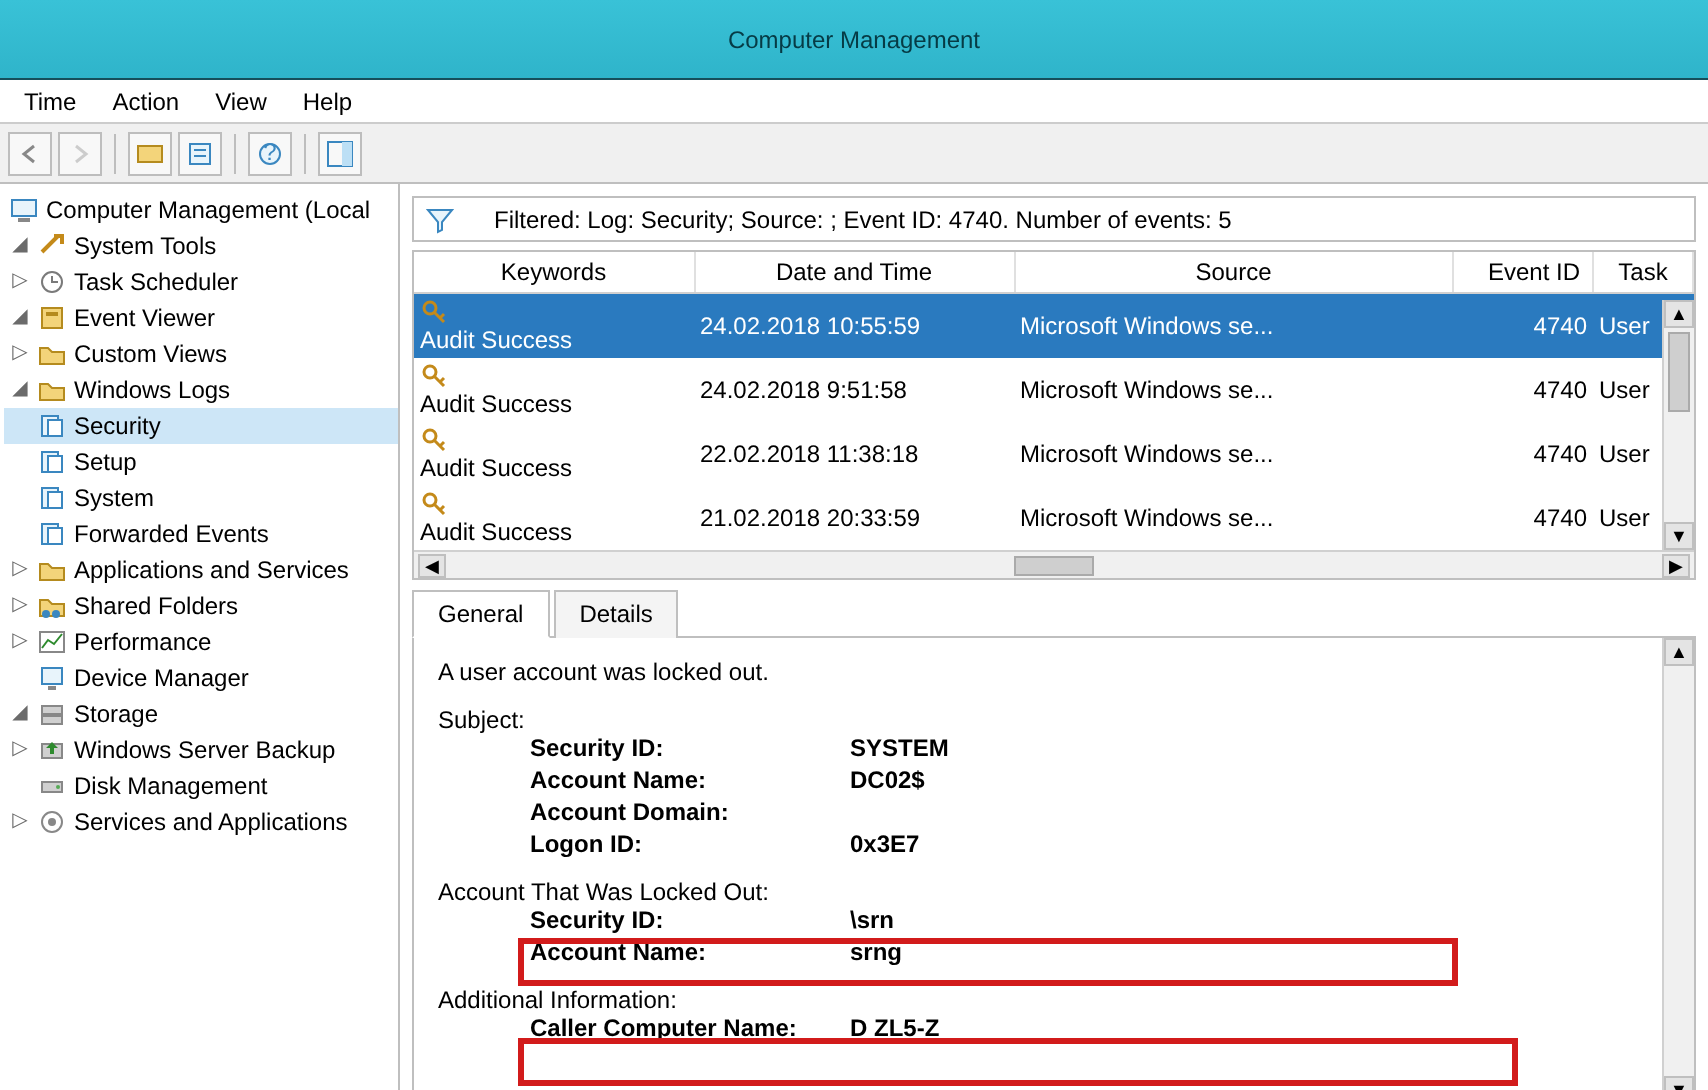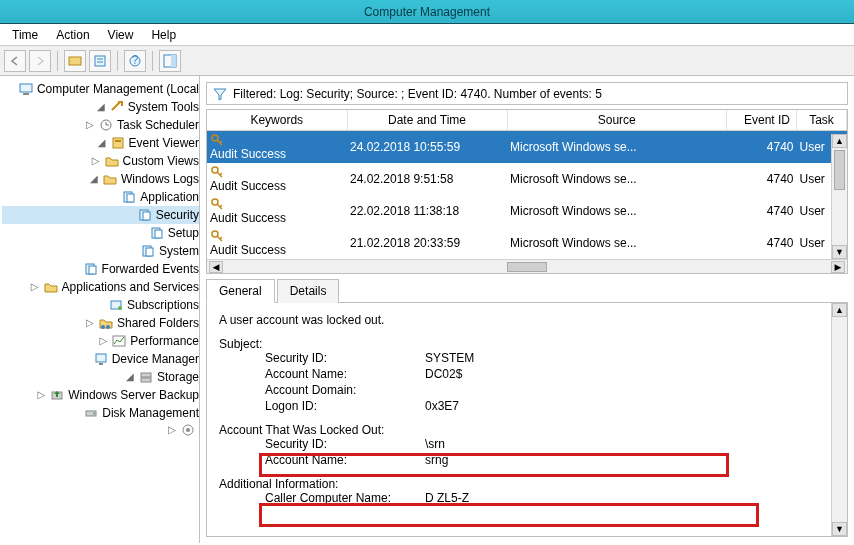--- a/index.html
+++ b/index.html
@@ -1,43 +1,43 @@
 <!DOCTYPE html>
 <html><head>
 <meta charset="utf-8">
 <style>
 * { box-sizing: border-box; margin: 0; padding: 0; font-family: "Segoe UI", Tahoma, sans-serif; font-size: 12px; }
 body { width: 854px; height: 545px; background: #fff; overflow: hidden; }
 
 
-.titlebar { height: 24px; background: linear-gradient(#39c2d7,#2fb4ca); color: #000; display: flex; align-items: center; justify-content: center; position: relative; border-bottom: 1px solid #164e5a; }
+.titlebar { height: 40px; background: linear-gradient(#39c2d7,#2fb4ca); color: #000; display: flex; align-items: center; justify-content: center; position: relative; border-bottom: 1px solid #164e5a; }
 .titlebar .title { color: #063b45; font-weight: 400; }
 
 
 .menubar { height: 22px; background: #fff; border-bottom: 1px solid #ccc; display: flex; align-items: center; padding: 0 4px; gap: 2px; }
 .menubar span { padding: 2px 8px; }
 
 
 .toolbar { height: 30px; background: #f0f0f0; border-bottom: 1px solid #bfbfbf; display: flex; align-items: center; padding: 0 4px; gap: 3px; }
 .toolbar .tb { width: 22px; height: 22px; border: 1px solid #bdbdbd; background: #f8f8f8; display: flex; align-items: center; justify-content: center; }
 .toolbar .sep { width: 1px; height: 20px; background: #bdbdbd; margin: 0 3px; }
 
 
 .main { display: flex; height: 467px; }
 .treepane { width: 200px; border-right: 1px solid #bfbfbf; background: #fff; overflow: hidden; padding: 4px 0 0 2px; }
 .tree { line-height: 18px; }
-.tree .row { display: flex; align-items: center; white-space: nowrap; padding-left: 2px; justify-content: flex-end; }
+.tree .row { display: flex; align-items: center; white-space: nowrap; padding-left: 2px; }
 .tree .row.selected { background: #cde6f7; }
 .twisty { width: 12px; height: 12px; display: inline-flex; align-items: center; justify-content: center; margin-right: 2px; color: #6b6b6b; font-size: 10px; }
 .ic { width: 16px; height: 16px; display: inline-flex; align-items: center; justify-content: center; margin-right: 3px; }
 .ind0 { padding-left: 0px; } .ind1 { padding-left: 14px; } .ind2 { padding-left: 28px; } .ind3 { padding-left: 42px; } .ind4 { padding-left: 56px; }
 
 
 .rightpane { flex: 1; display: flex; flex-direction: column; background: #fff; }
-.filterbar { height: 24px; border: 1px solid #bfbfbf; margin: 6px 6px 4px 6px; display: flex; align-items: center; padding: 0 6px; gap: 6px; background: #fff; }
+.filterbar { height: 24px; border: 1px solid #bfbfbf; margin: 6px 6px 4px 6px; display: flex; align-items: center; padding: 0 6px; gap: 20px; background: #fff; }
 .filterbar .ficon { width: 14px; height: 14px; }
 
 
 .gridwrap { margin: 0 6px; border: 1px solid #bfbfbf; position: relative; }
 .grid { width: 100%; border-collapse: collapse; table-layout: fixed; }
 .grid th { text-align: center; font-weight: 400; background: #fff; border-right: 1px solid #e0e0e0; border-bottom: 1px solid #d0d0d0; padding: 3px 6px; }
 .grid td { padding: 2px 3px; border-right: 0; white-space: nowrap; overflow: hidden; text-overflow: ellipsis; }
 .grid tr.selected td { background: #2a7abf; color: #fff; }
 .grid .keyicon { width: 14px; height: 14px; vertical-align: middle; margin-right: 4px; }
 .gridscroll { height: 14px; background: #f0f0f0; border-top: 1px solid #d0d0d0; display: flex; align-items: center; justify-content: space-between; padding: 0 2px; }
@@ -47,21 +47,21 @@
 .rightvscroll .arr { height:14px; background:#e4e4e4; border:1px solid #bfbfbf; font-size:9px; display:flex; align-items:center; justify-content:center;}
 .rightvscroll .thumb { flex:0 0 40px; background:#cfcfcf; border:1px solid #aaa; margin:2px;}
 
 
 .detailhdr { margin: 6px 6px 0 6px; display: flex; align-items: center; justify-content: space-between; }
 .detailhdr .closex { width: 14px; height: 14px; font-weight: bold; text-align: center; line-height:12px;}
 .tabs { margin: 4px 6px 0 6px; display: flex; border-bottom: 1px solid #bfbfbf; }
 .tab { padding: 4px 12px; border: 1px solid #bfbfbf; border-bottom: none; background: #f4f4f4; margin-right: 2px; position: relative; top: 1px; }
 .tab.active { background: #fff; border-bottom: 1px solid #fff; }
 .detailbody { margin: 0 6px 6px 6px; border: 1px solid #bfbfbf; border-top: none; padding: 10px 12px; position:relative; height: 240px; overflow:hidden;}
-.kv { display: grid; grid-template-columns: 160px 1fr; row-gap: 2px; margin-left: 46px; }
+.kv { display: grid; grid-template-columns: 160px 1fr; row-gap: 2px; margin-left: 46px; font-weight: bold; }
 .sectlbl { margin-top: 10px; }
 .redbox { position: absolute; border: 3px solid #d21b1b; pointer-events: none; }
 .rb1 { left: 52px; top: 150px; width: 470px; height: 24px; }
 .rb2 { left: 52px; top: 200px; width: 500px; height: 24px; }
 .detvscroll { position: absolute; right: 0; top: 0; bottom: 0; width: 16px; background:#f0f0f0; border-left:1px solid #d0d0d0; display:flex; flex-direction:column; justify-content:space-between;}
 .detvscroll .arr{height:14px; background:#e4e4e4; border:1px solid #bfbfbf; font-size:9px; display:flex; align-items:center; justify-content:center;}
 
 
 svg { display: block; }
 </style>
@@ -178,95 +178,75 @@
       <div class="row ind3">
           <span class="twisty">◢</span>
           <span class="ic">
             <svg width="14" height="14">
               <path d="M1 4 H5 L7 6 H13 V12 H1 Z" fill="#f3d47a" stroke="#b58b1e"></path>
             </svg>
           </span>
           <span>Windows Logs</span>
         </div>
 
-      <div class="row ind4">
+
+      <div class="row ind4 selected">
           <span class="twisty"></span>
           <span class="ic">
             <svg width="14" height="14">
               <rect x="2" y="2" width="8" height="10" fill="#e8f4fb" stroke="#3a87c0"></rect>
               <rect x="5" y="4" width="7" height="8" fill="#fff" stroke="#3a87c0"></rect>
             </svg>
           </span>
-          <span>Application</span>
-        </div>
-
-      <div class="row ind4 selected">
+          <span>Security</span>
+        </div>
+
+      <div class="row ind4">
           <span class="twisty"></span>
           <span class="ic">
             <svg width="14" height="14">
               <rect x="2" y="2" width="8" height="10" fill="#e8f4fb" stroke="#3a87c0"></rect>
               <rect x="5" y="4" width="7" height="8" fill="#fff" stroke="#3a87c0"></rect>
             </svg>
           </span>
-          <span>Security</span>
+          <span>Setup</span>
         </div>
 
       <div class="row ind4">
           <span class="twisty"></span>
           <span class="ic">
             <svg width="14" height="14">
               <rect x="2" y="2" width="8" height="10" fill="#e8f4fb" stroke="#3a87c0"></rect>
               <rect x="5" y="4" width="7" height="8" fill="#fff" stroke="#3a87c0"></rect>
             </svg>
           </span>
-          <span>Setup</span>
+          <span>System</span>
         </div>
 
       <div class="row ind4">
           <span class="twisty"></span>
           <span class="ic">
             <svg width="14" height="14">
               <rect x="2" y="2" width="8" height="10" fill="#e8f4fb" stroke="#3a87c0"></rect>
               <rect x="5" y="4" width="7" height="8" fill="#fff" stroke="#3a87c0"></rect>
             </svg>
           </span>
-          <span>System</span>
-        </div>
-
-      <div class="row ind4">
-          <span class="twisty"></span>
-          <span class="ic">
-            <svg width="14" height="14">
-              <rect x="2" y="2" width="8" height="10" fill="#e8f4fb" stroke="#3a87c0"></rect>
-              <rect x="5" y="4" width="7" height="8" fill="#fff" stroke="#3a87c0"></rect>
-            </svg>
-          </span>
           <span>Forwarded Events</span>
         </div>
 
       <div class="row ind3">
           <span class="twisty">▷</span>
           <span class="ic">
             <svg width="14" height="14">
               <path d="M1 4 H5 L7 6 H13 V12 H1 Z" fill="#f3d47a" stroke="#b58b1e"></path>
             </svg>
           </span>
           <span>Applications and Services</span>
         </div>
 
-      <div class="row ind3">
-          <span class="twisty"></span>
-          <span class="ic">
-            <svg width="14" height="14">
-              <rect x="2" y="3" width="10" height="8" fill="#e8f4fb" stroke="#3a87c0"></rect>
-              <circle cx="11" cy="10" r="2" fill="#6ab04c"></circle>
-            </svg>
-          </span>
-          <span>Subscriptions</span>
-        </div>
 
       <div class="row ind2">
           <span class="twisty">▷</span>
           <span class="ic">
             <svg width="14" height="14">
               <path d="M1 4 H5 L7 6 H13 V12 H1 Z" fill="#f3d47a" stroke="#b58b1e"></path>
               <circle cx="4" cy="11" r="2" fill="#3a87c0"></circle>
               <circle cx="9" cy="11" r="2" fill="#3a87c0"></circle>
             </svg>
           </span>
@@ -329,20 +309,21 @@
         </div>
 
       <div class="row ind1">
           <span class="twisty">▷</span>
           <span class="ic">
             <svg width="14" height="14">
               <circle cx="7" cy="7" r="5" fill="none" stroke="#888"></circle>
               <circle cx="7" cy="7" r="2" fill="#888"></circle>
             </svg>
           </span>
+          <span>Services and Applications</span>
         </div>
 
     </div>
   </div>
 
   <div class="rightpane">
 
     <div class="filterbar">
       <span class="ficon">
           <svg width="14" height="14">

